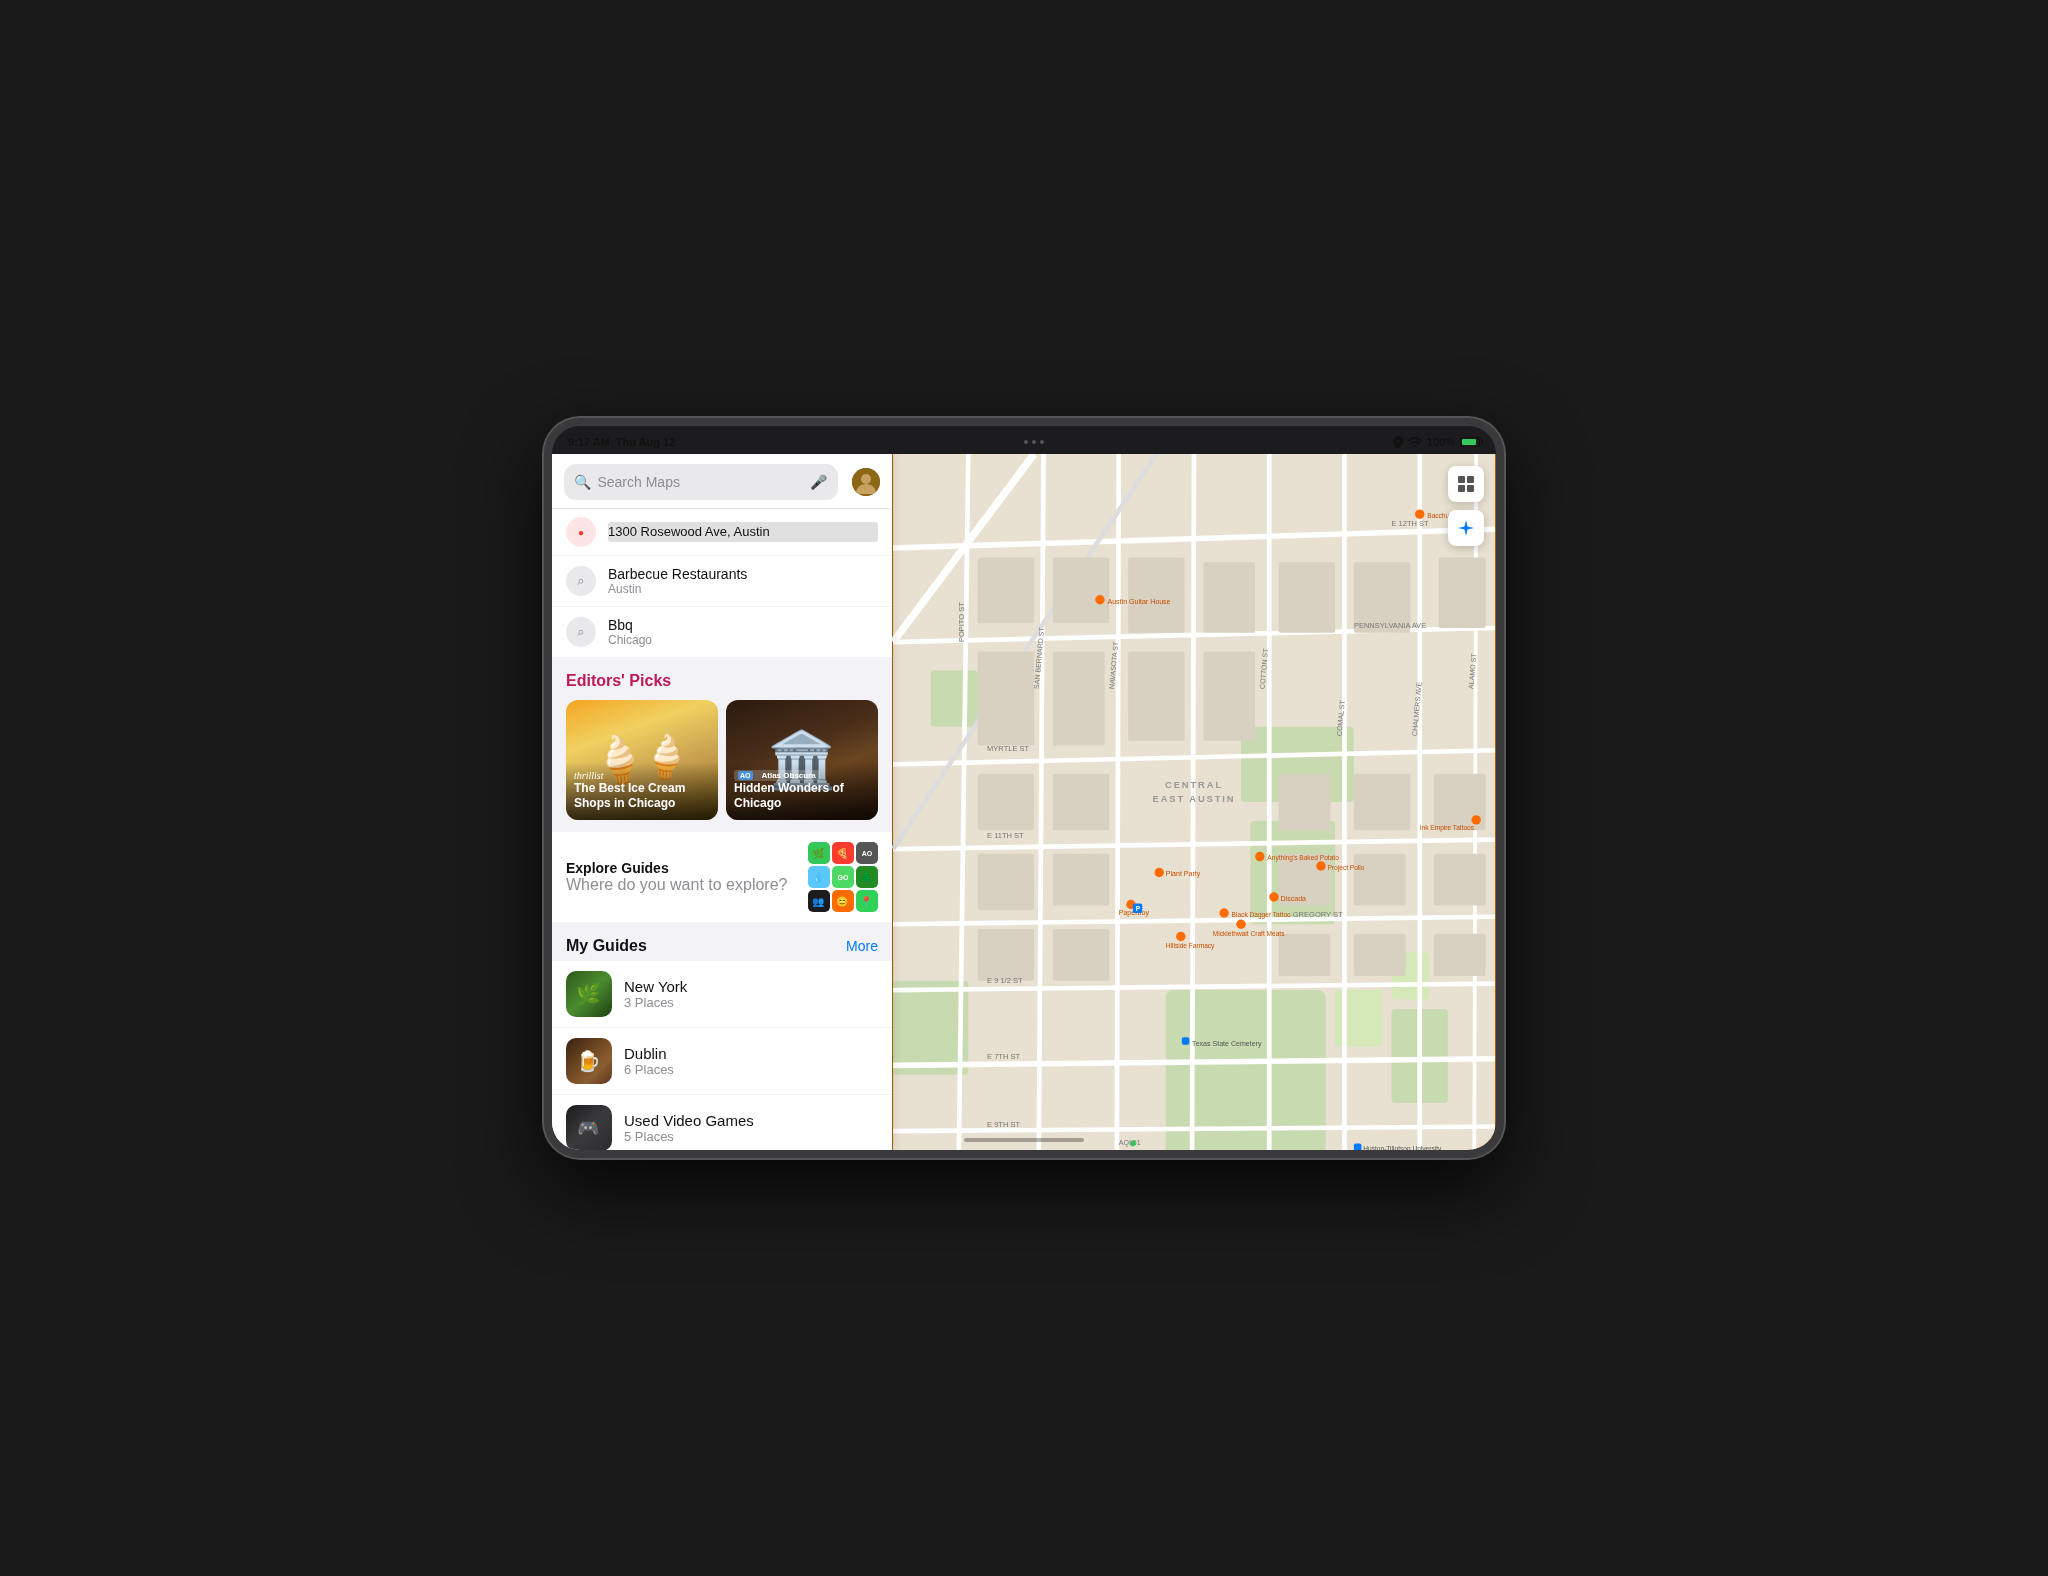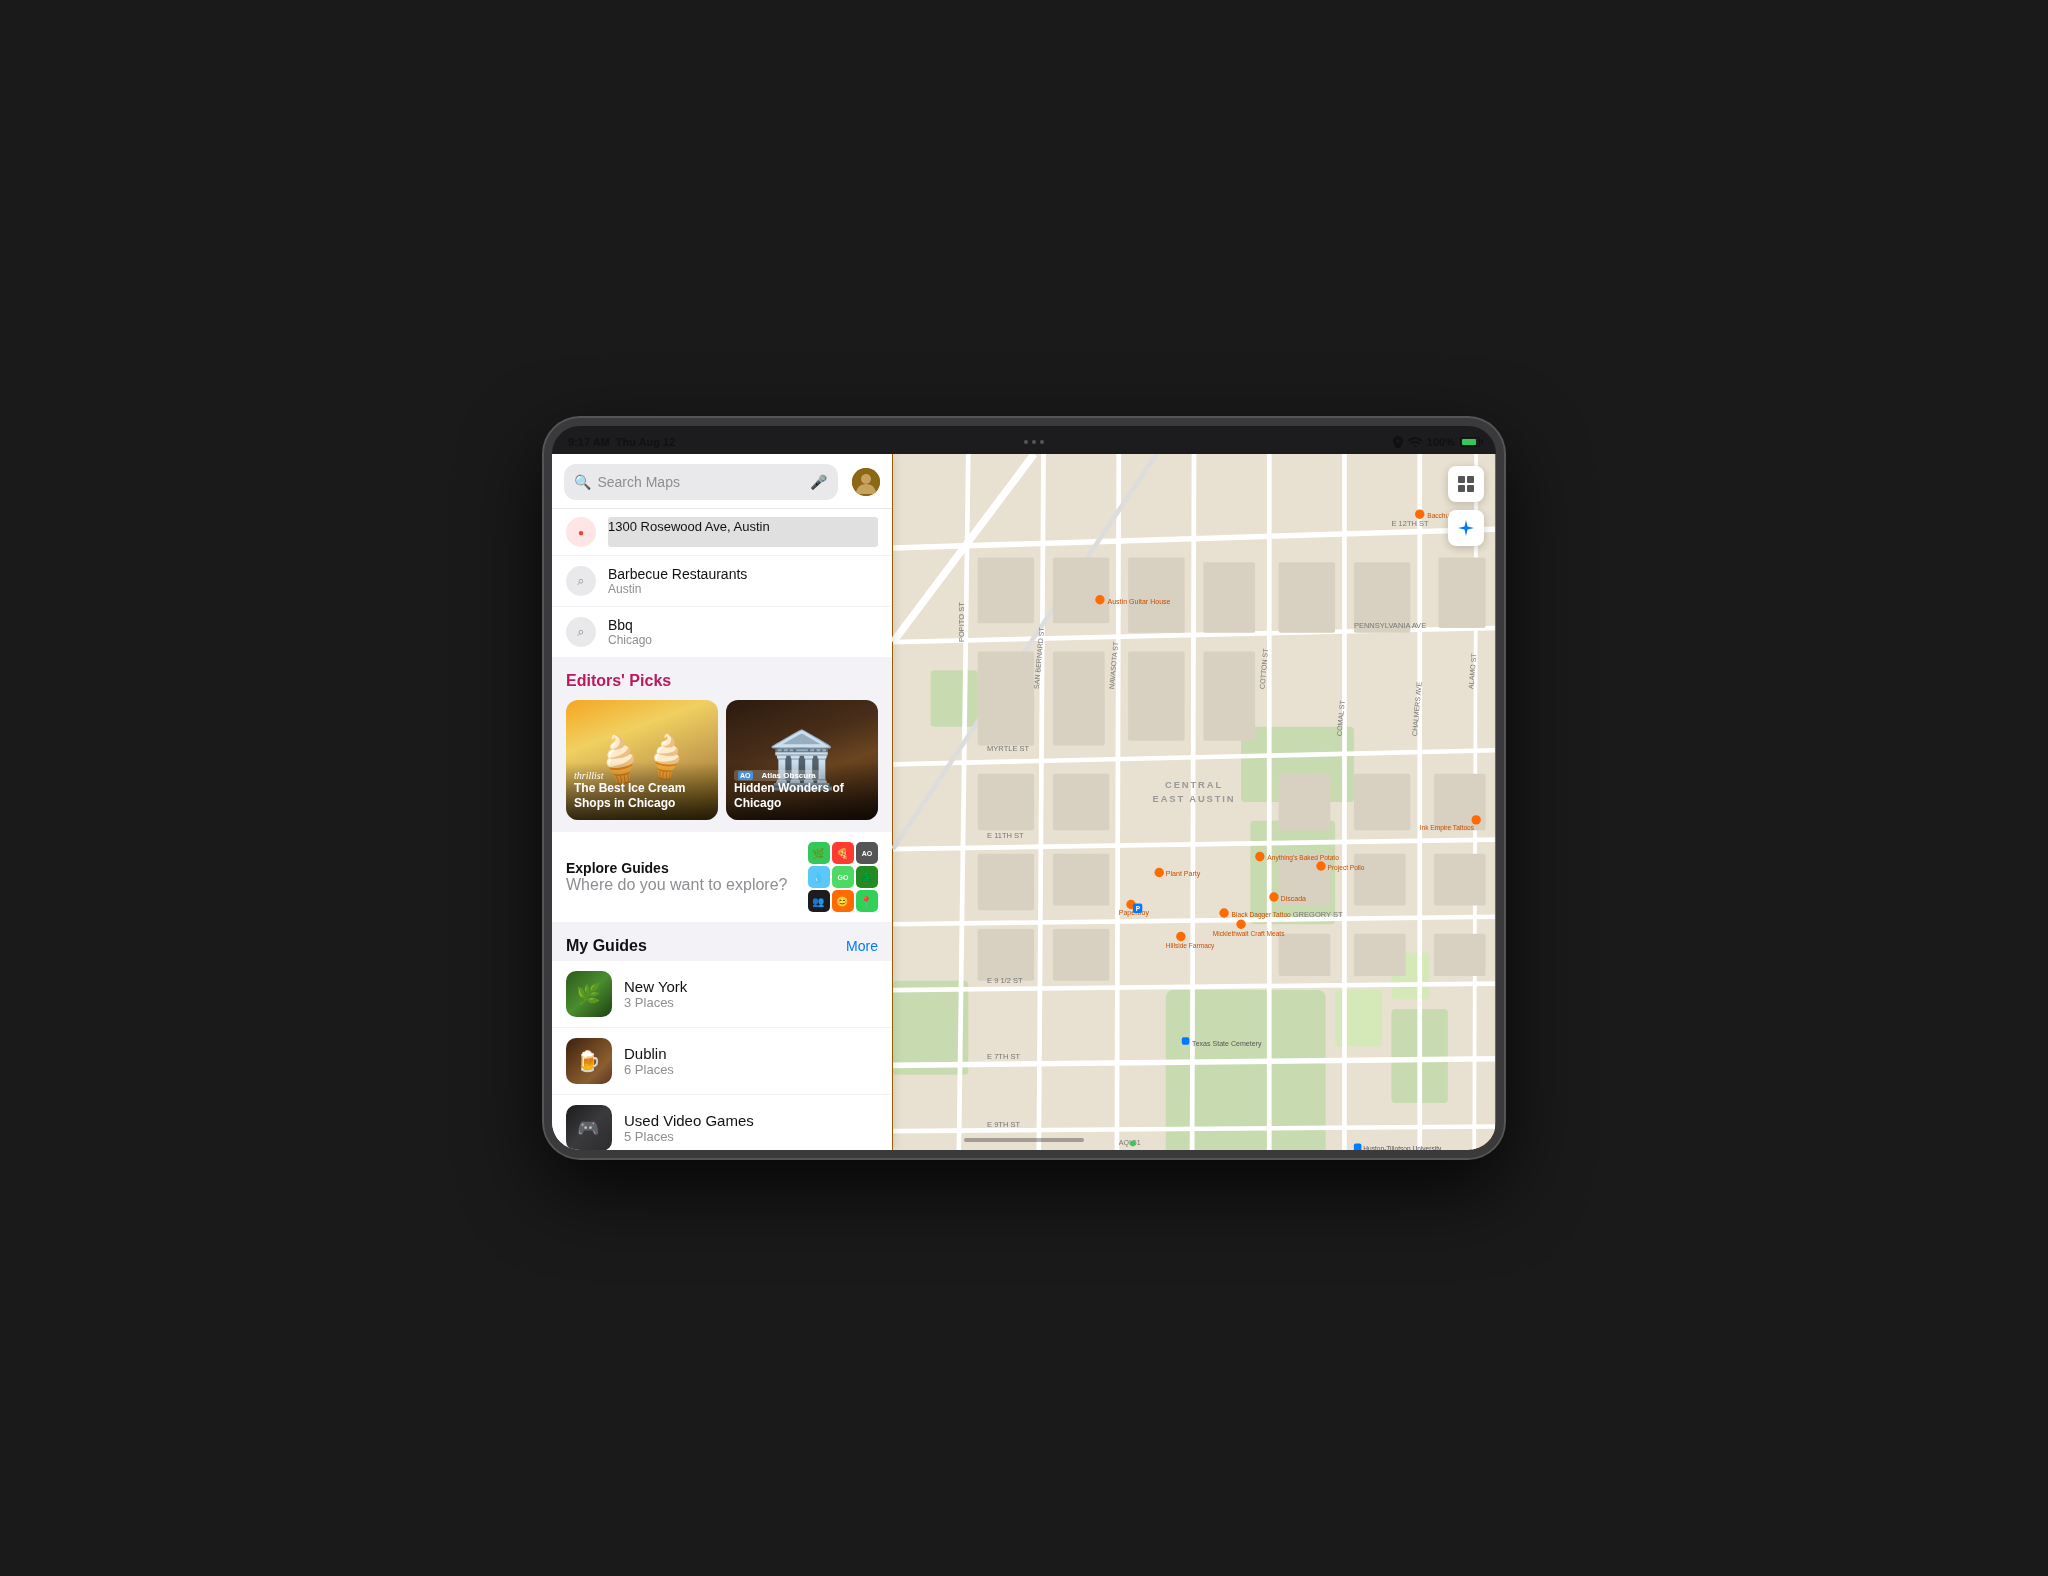--- a/index.html
+++ b/index.html
@@ -219,21 +219,21 @@
     
     .truncated-recent {
       background: white;
       padding: 8px 14px;
       border-bottom: 1px solid #f2f2f7;
       display: flex;
       align-items: center;
       gap: 12px;
     }
     .trunc-line {
-      height: 30px;
+      height: 20px;
       background: #e0e0e0;
       border-radius: 3px;
       flex: 1;
     }
     
     .section-header {
       padding: 14px 14px 6px;
       font-size: 16px;
       font-weight: 600;
       color: #be185d;

